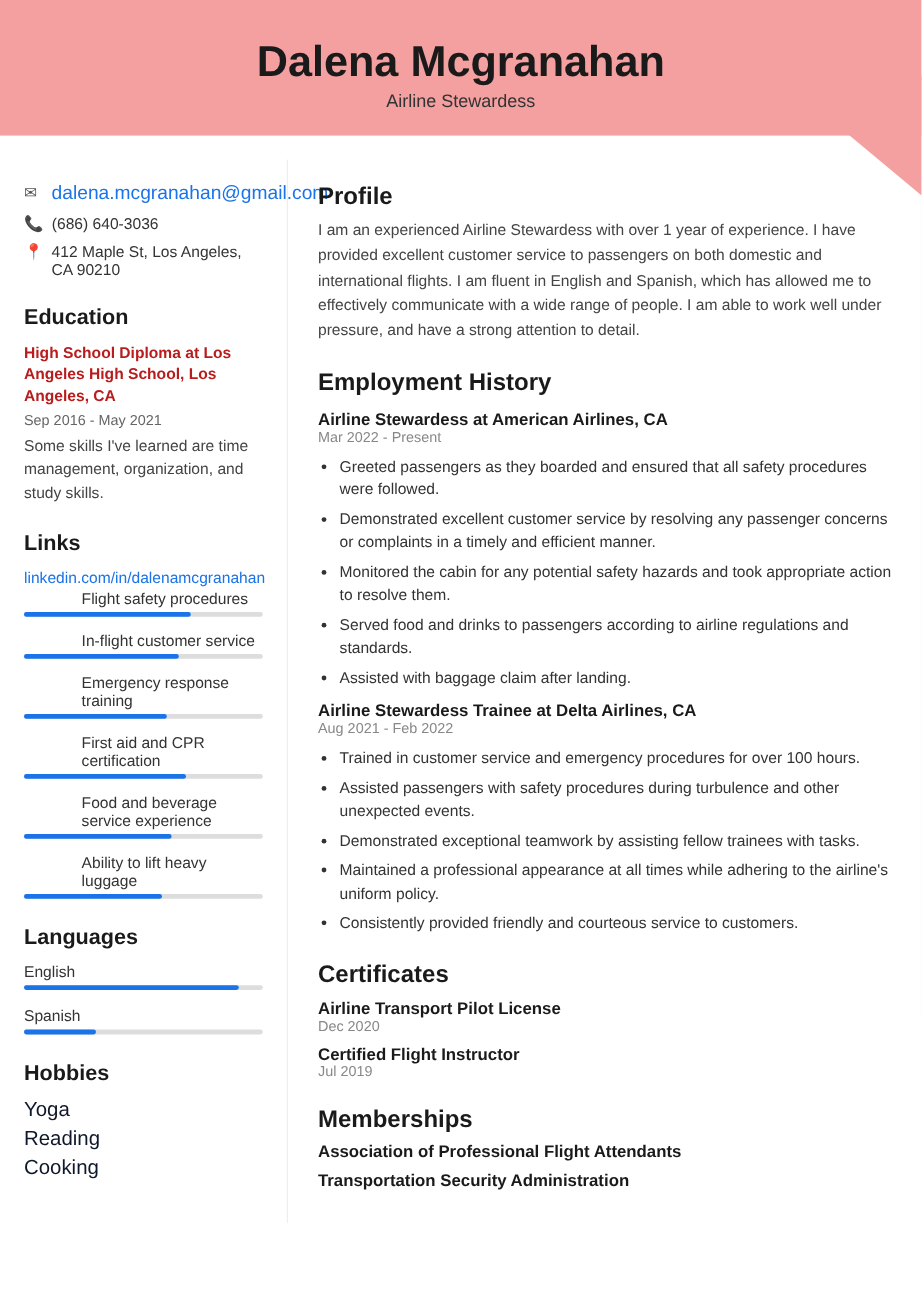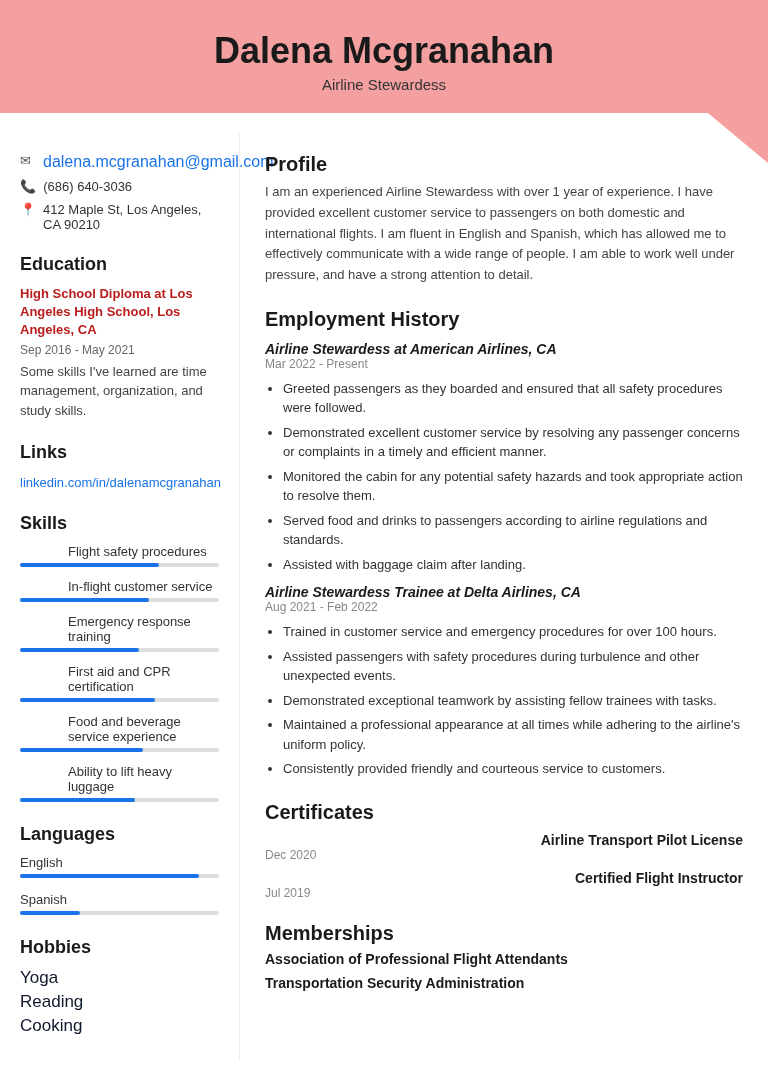--- a/index.html
+++ b/index.html
@@ -161,21 +161,20 @@
       font-size: 13px;
       color: #444;
       line-height: 1.6;
     }
     
     .job-title {
       font-size: 14px;
       font-weight: bold;
       color: #1a1a1a;
       margin-top: 10px;
-      font-style: italic;
     }
     .job-dates {
       font-size: 12px;
       color: #888;
       margin-bottom: 8px;
     }
     .job-list {
       padding-left: 18px;
       margin-bottom: 5px;
     }
@@ -184,21 +183,20 @@
       color: #333;
       margin-bottom: 5px;
       line-height: 1.5;
     }
     
     .cert-name {
       font-size: 14px;
       font-weight: bold;
       color: #1a1a1a;
       margin-top: 8px;
-      text-align: right;
     }
     .cert-date {
       font-size: 12px;
       color: #888;
       margin-bottom: 4px;
     }
     
     .membership-item {
       font-size: 14px;
       font-weight: bold;
@@ -252,21 +250,20 @@
         <div class="edu-school">High School Diploma at Los Angeles High School, Los Angeles, CA</div>
         <div class="edu-dates">Sep 2016 - May 2021</div>
         <div class="edu-desc">Some skills I've learned are time management, organization, and study skills.</div>
       </div>
 
       <div class="section-title">Links</div>
       <div>
         <a class="links-link">linkedin.com/in/dalenamcgranahan</a>
       </div>
 
-      <div class="section-title">Skills</div>
       <div id="skills-container">
           <div class="skill-item">
       <div class="skill-label">Flight safety procedures</div>
       <div class="skill-bar-bg">
         <div class="skill-bar-fill" style="width:70%"></div>
       </div>
     </div>
           <div class="skill-item">
       <div class="skill-label">In-flight customer service</div>
       <div class="skill-bar-bg">

